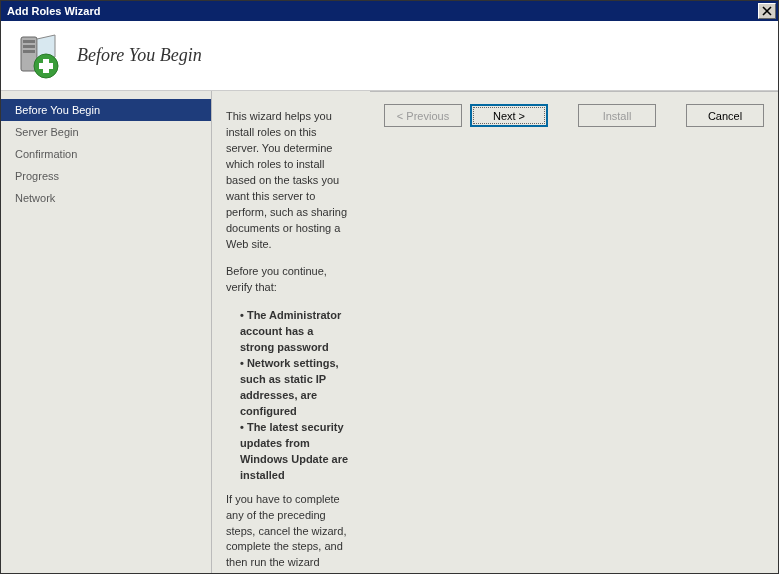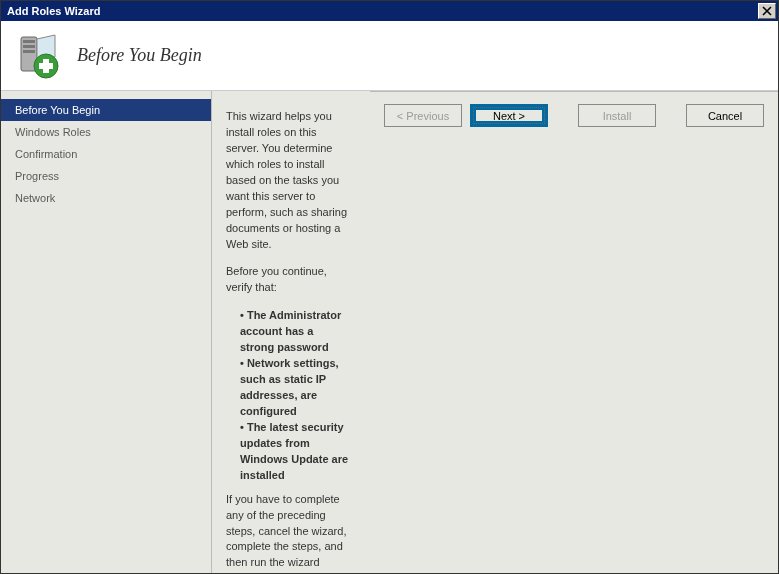--- a/index.html
+++ b/index.html
@@ -18,21 +18,21 @@
   .sidebar-item.active { background: #1e3c7b; color: #fff; }
   .content { flex: 1; display: flex; border-left: 1px solid #bbb; }
   .content-main { flex: 1; padding: 18px 20px 10px 14px; color: #333; line-height: 1.45; font-size: 11px; }
   .content-main p { margin-bottom: 12px; }
   .bullet { margin-left: 14px; font-weight: bold; }
   .checkbox-row { margin-top: auto; padding: 0 0 12px 14px; display: flex; align-items: center; gap: 8px; font-size: 11px; }
   .checkbox-row input { width: 13px; height: 13px; }
   .footer { height: 48px; border-top: 1px solid #bbb; display: flex; align-items: center; justify-content: flex-end; padding: 12px 14px; gap: 8px; background: #e8e8e2; }
   .btn { min-width: 78px; height: 23px; font-size: 11px; background: #e8e8e2; border: 1px solid #888; cursor: pointer; padding: 0 10px; font-family: inherit; }
   .btn:disabled { color: #9a9a9a; cursor: default; }
-  .btn.default { border: 6px solid #0369a1; outline: 1px dotted #666; outline-offset: -4px; }
+  .btn.default { border: 2px solid #0369a1; outline: 1px dotted #666; outline-offset: -4px; }
   .btn-gap { width: 14px; }
 </style>
 </head>
 <body>
 
 <div class="window">
 
   <div class="titlebar">
     <span class="titlebar-title">Add Roles Wizard</span>
     <div class="close-btn">
@@ -55,21 +55,21 @@
         <rect x="26" y="32" width="14" height="6" fill="#fff"></rect>
       </svg>
     </div>
     <h1 class="header-title">Before You Begin</h1>
   </div>
 
   <div class="body">
 
     <div class="sidebar">
       <div class="sidebar-item active"><span>Before You Begin</span></div>
-      <div class="sidebar-item"><span>Windows Roles</span></div>
+      <div class="sidebar-item"><span>Server Begin</span></div>
       <div class="sidebar-item"><span>Confirmation</span></div>
       <div class="sidebar-item"><span>Progress</span></div>
       <div class="sidebar-item"><span>Network</span></div>
     </div>
 
     <div class="content">
       <div class="content-main">
         <p>This wizard helps you install roles on this server. You determine which roles to install based on the tasks you want this server to perform, such as sharing documents or hosting a Web site.</p>
         <p>Before you continue, verify that:</p>
         <div>

